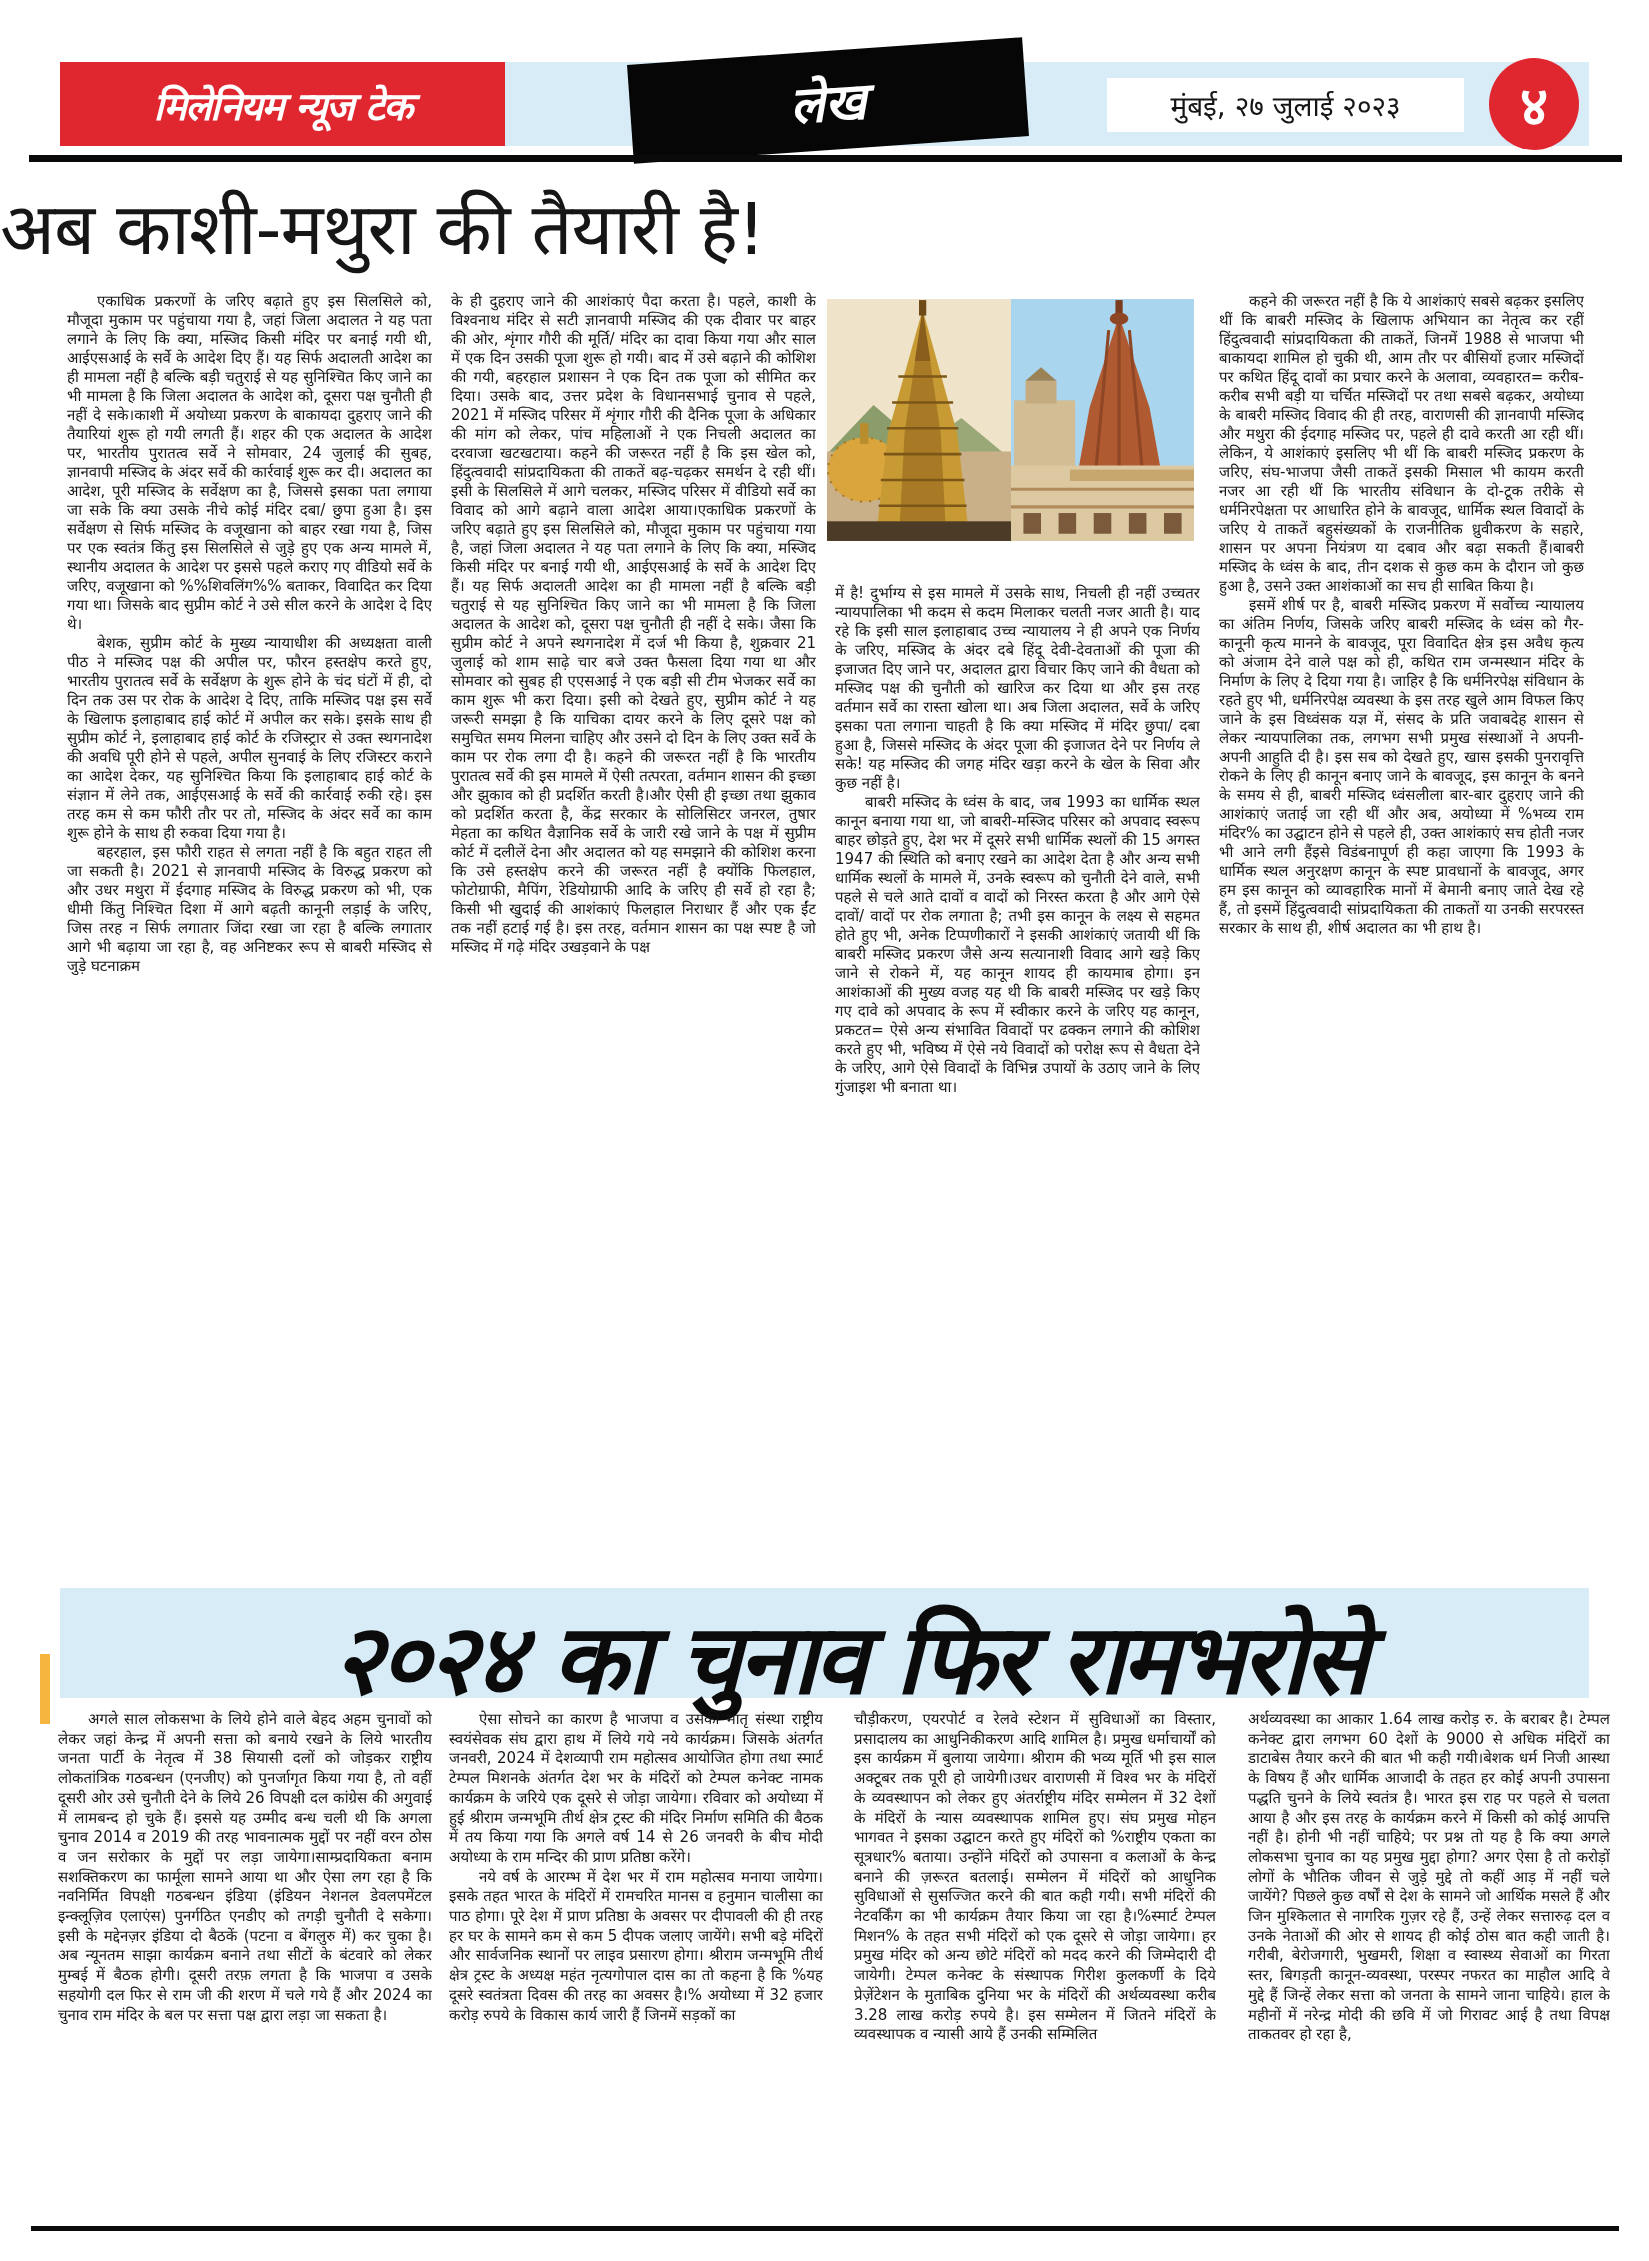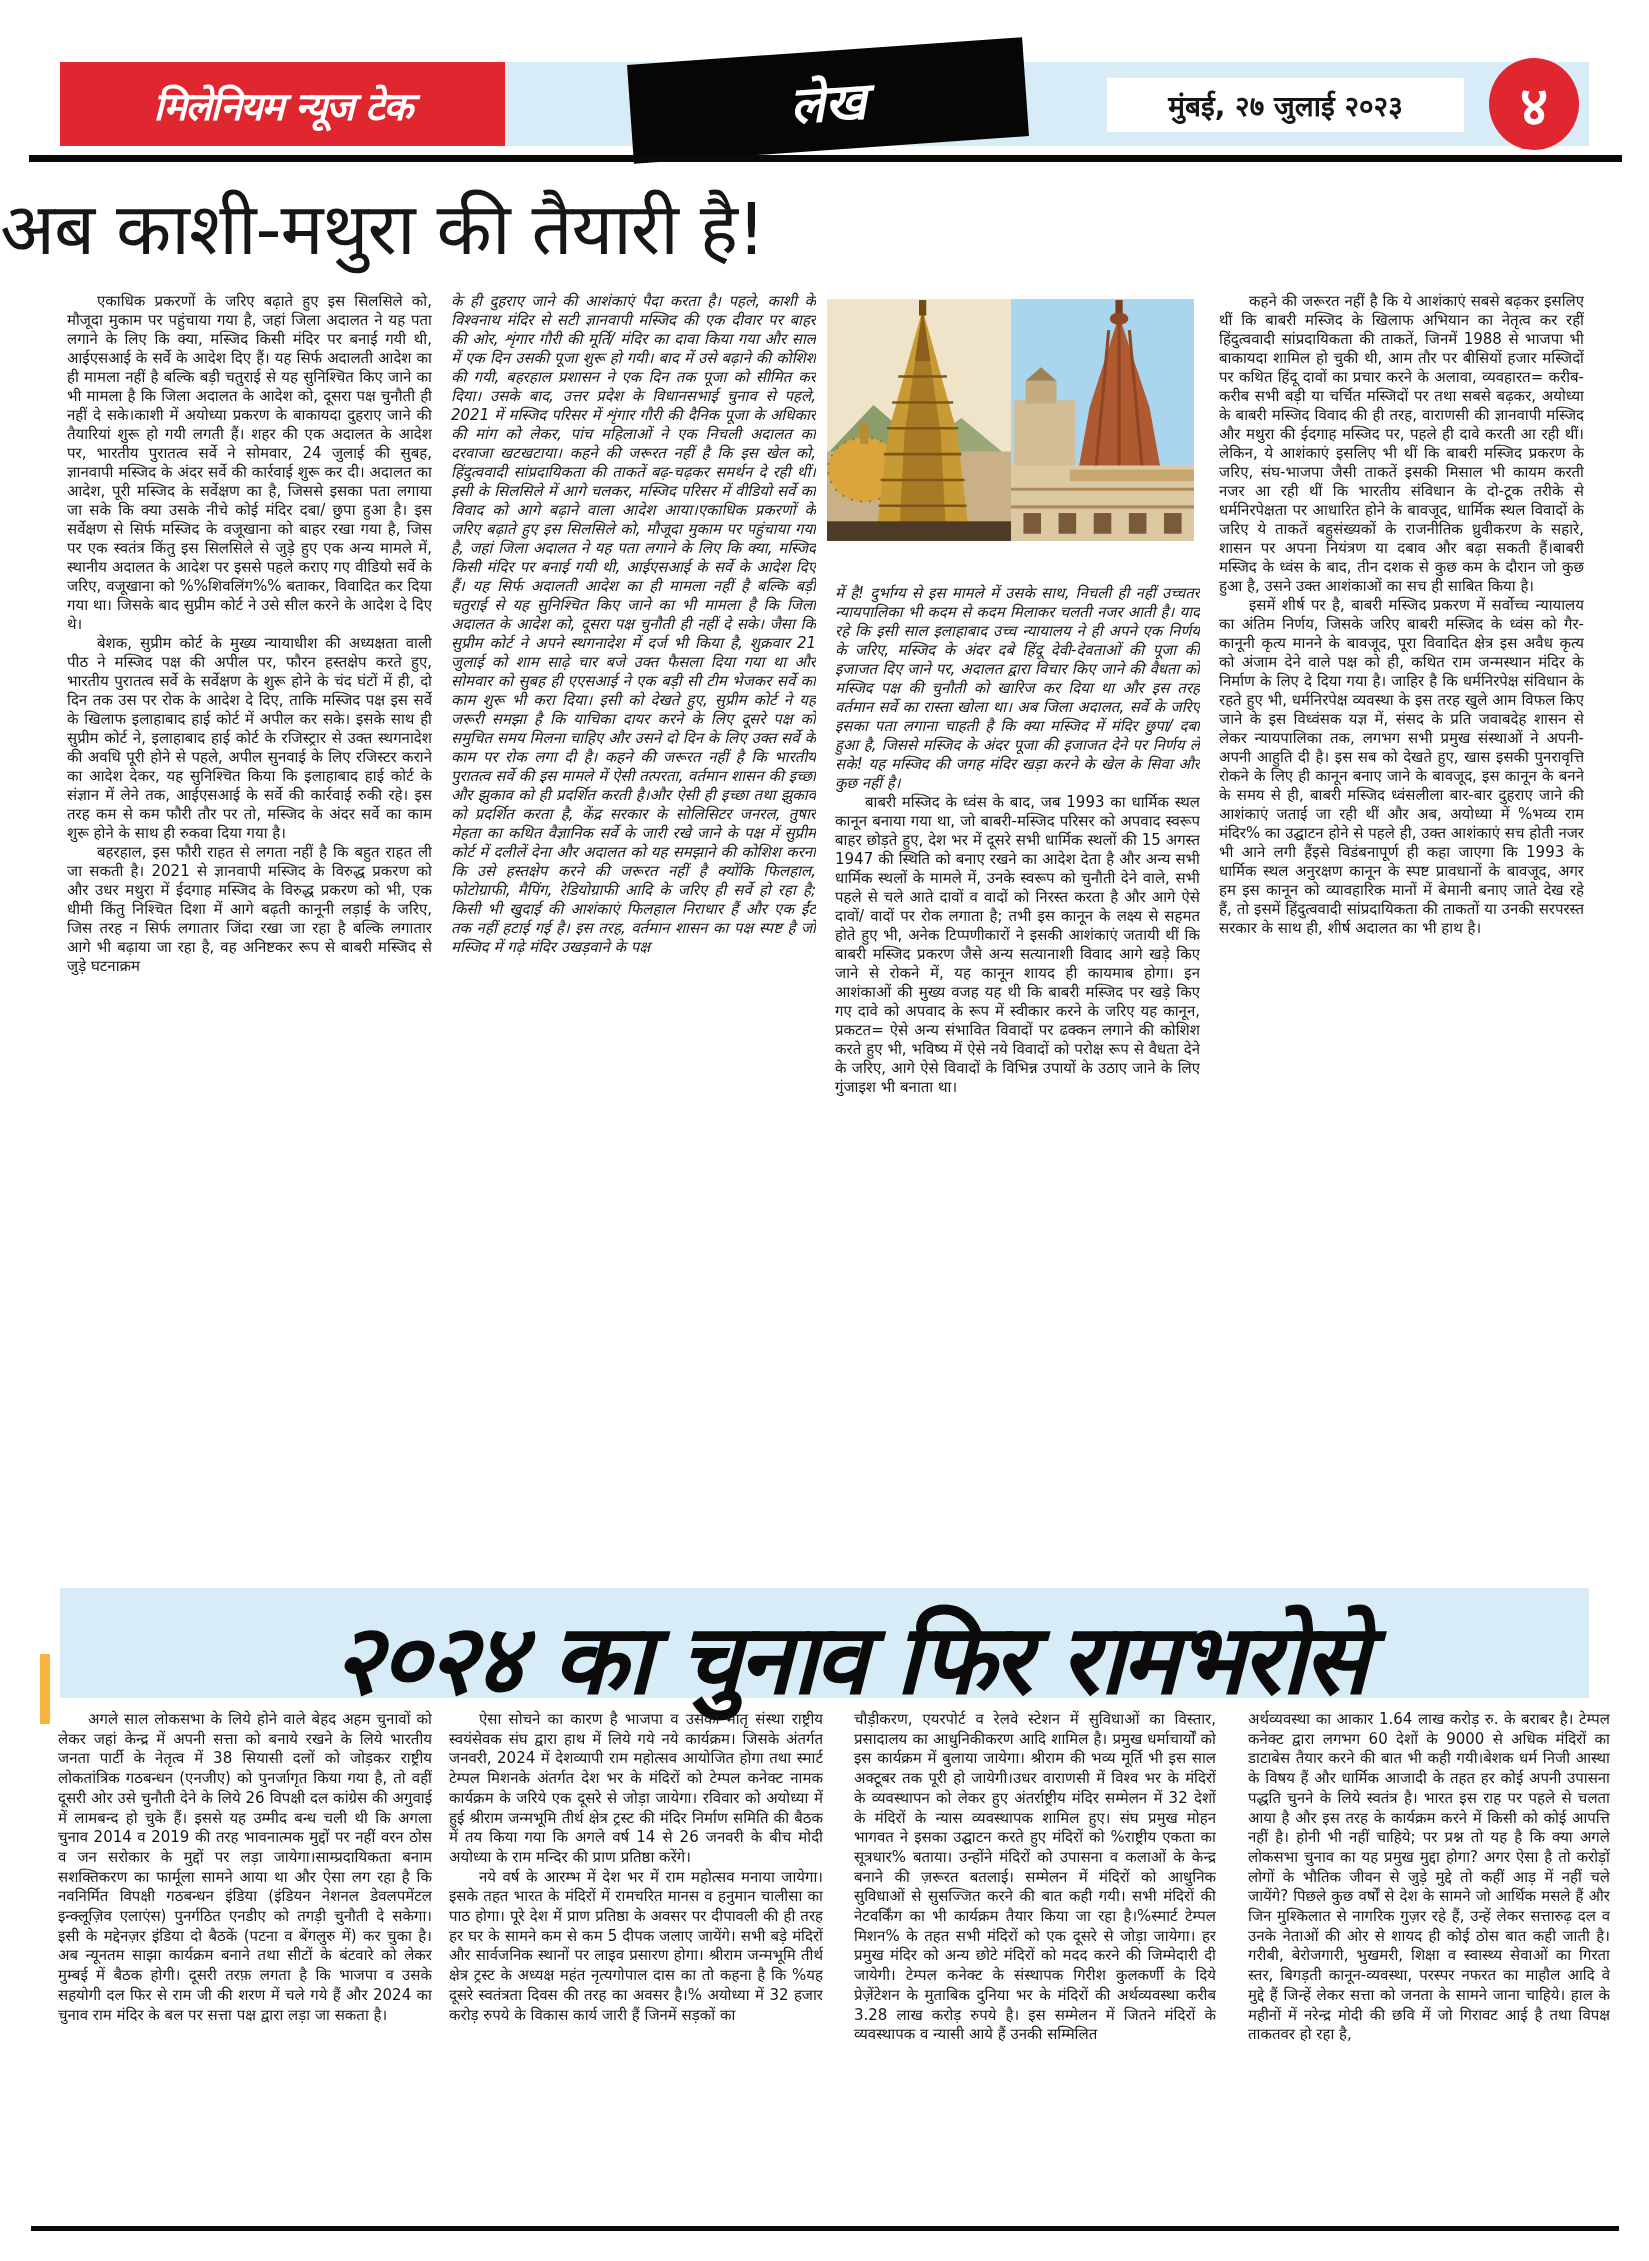--- a/index.html
+++ b/index.html
@@ -8,32 +8,32 @@
 
   
   .strip{position:absolute;left:60px;top:62px;width:1529px;height:84px;background:#d8ecf8;}
   .masthead{position:absolute;left:60px;top:62px;width:445px;height:84px;background:#e02730;
             color:#fff;display:flex;align-items:center;justify-content:center;
             font-size:39px;font-weight:bold;font-style:italic;letter-spacing:-1.6px;white-space:nowrap;}
   .section-box{position:absolute;left:630px;top:51px;width:396px;height:99px;background:#060606;
             color:#fff;display:flex;align-items:center;justify-content:center;
             transform:rotate(-4deg);font-size:51px;font-weight:bold;font-style:italic;}
   .date-box{position:absolute;left:1107px;top:78px;width:357px;height:54px;background:#ffffff;
-            display:flex;align-items:center;justify-content:center;font-size:28px;font-weight:bold;white-space:nowrap;}
+            display:flex;align-items:center;justify-content:center;font-size:28px;font-weight:normal;white-space:nowrap;}
   .page-badge{position:absolute;left:1489px;top:58px;width:90px;height:92px;background:#e02730;
             border-radius:50%;color:#fff;display:flex;align-items:center;justify-content:center;
             font-size:54px;font-weight:bold;}
   .header-rule{position:absolute;left:28.5px;top:155px;width:1593px;height:7.2px;background:#0a0a0a;}
 
   
   .headline{position:absolute;left:0;top:177px;width:100%;text-align:left;margin:0;
             font-size:72px;font-weight:normal;letter-spacing:-1px;}
   .col{position:absolute;width:365px;font-size:15px;line-height:19px;text-align:justify;overflow:hidden;}
   .col p{margin:0;text-indent:30px;}
-  .col.cont p:first-child{text-indent:0;font-style:italic;}
+  .col.cont p:first-child{text-indent:0;}
   #col1{left:67px;top:292px;height:1208px;}
   #col2{left:451px;top:292px;height:1208px;}
   #col3{left:835px;top:584px;height:917px;}
   #col4{left:1219px;top:292px;height:1208px;}
   .photo{position:absolute;left:827px;top:299px;width:367px;height:242px;}
 
   
   .ed-band{position:absolute;left:60px;top:1541px;width:1529px;height:48px;background:#e02730;
            color:#fff;display:flex;align-items:center;justify-content:center;
            font-size:29px;font-weight:bold;}

